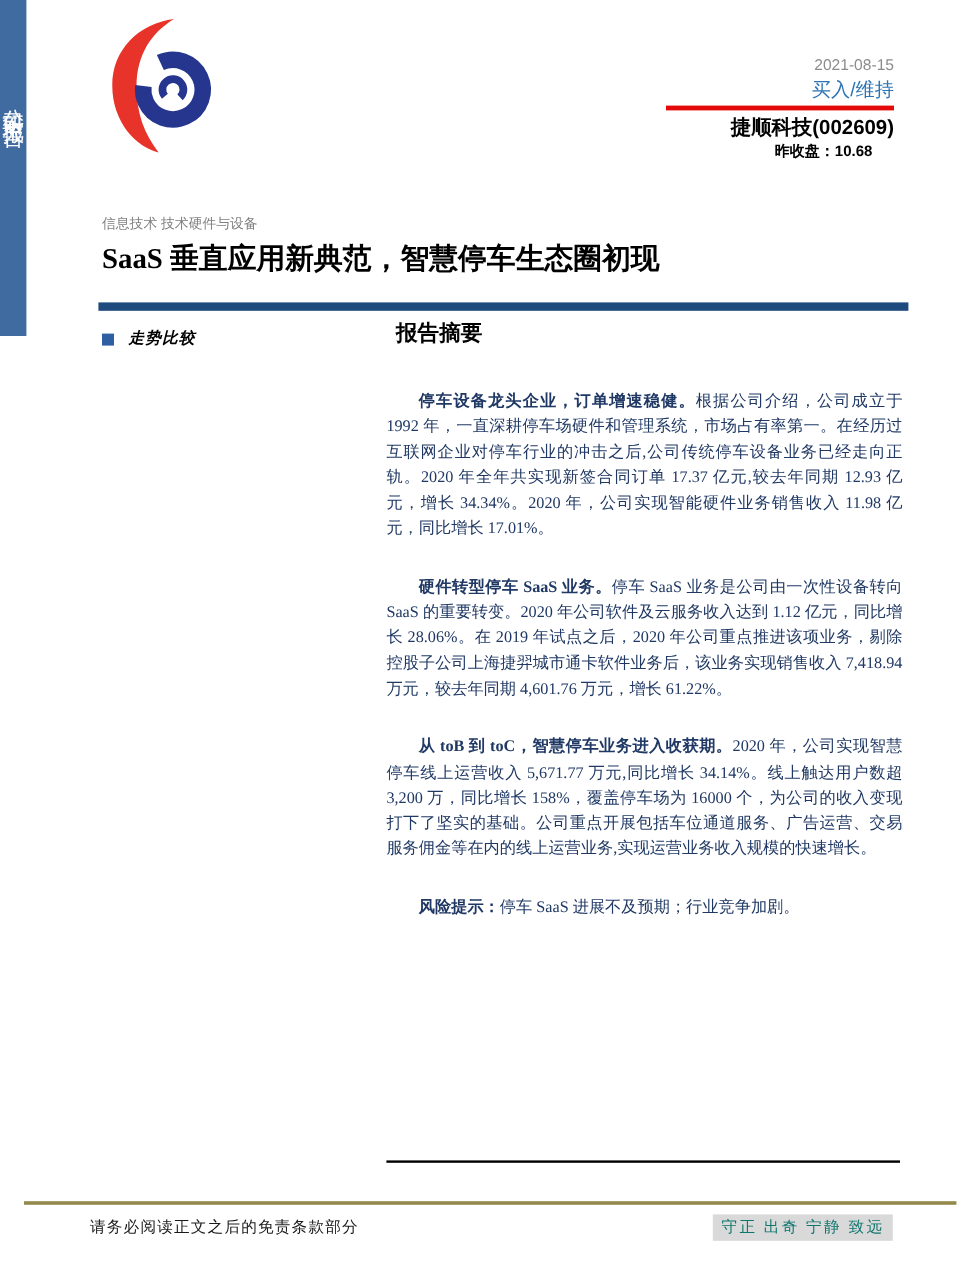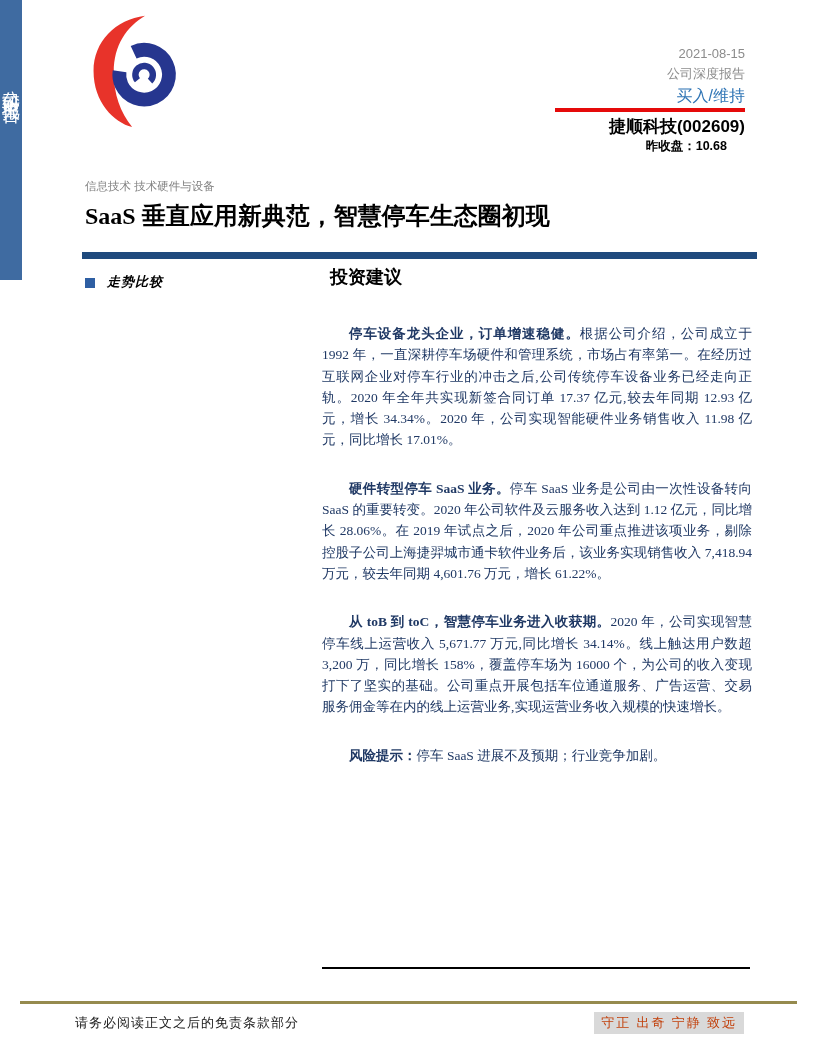--- a/index.html
+++ b/index.html
@@ -63,21 +63,21 @@
   
   .body-col{position:absolute;left:322px;top:323px;width:430px;color:var(--text-navy);
     font-size:13.5px;line-height:21.3px;text-align:justify;}
   .body-col p{margin:0 0 27px 0;text-indent:27px;}
   .lead{font-weight:bold;}
   
   .end-rule{position:absolute;left:322px;top:967px;width:428px;height:2px;background:#000;}
   .gold-rule{position:absolute;left:20px;top:1001px;width:777px;height:3px;background:var(--gold);}
   .footer-disclaimer{position:absolute;left:75px;top:1014px;font-size:13px;color:#1a1a1a;letter-spacing:1px;}
   .footer-motto{position:absolute;right:72px;top:1012px;background:var(--motto-bg);
-    font-size:13px;color:#c2410c;padding:2px 7px;letter-spacing:2px;}
+    font-size:13px;color:#0f766e;padding:2px 7px;letter-spacing:2px;}
 </style>
 </head>
 <body>
 
 <div class="page">
 
   <div class="sidebar">
     <div class="sidebar-text">公司研究报告</div>
   </div>
 
@@ -85,34 +85,33 @@
     <svg class="emblem" viewBox="0 0 100 124" xmlns="http://www.w3.org/2000/svg" aria-hidden="true">
       <path d="M62 2 C 30 6, 6 30, 6 62 C 6 96, 28 118, 48 123 C 35 106, 28 88, 28 63 C 28 34, 42 14, 62 2 Z" fill="#e8332a"></path>
       <circle cx="61" cy="66" r="27" fill="none" stroke="#26368f" stroke-width="15" stroke-dasharray="142 28" transform="rotate(-115 61 66)"></circle>
       <path d="M61 50 a 16 16 0 1 0 16 16" fill="none" stroke="#ffffff" stroke-width="4"></path>
       <circle cx="61" cy="66" r="9.5" fill="none" stroke="#26368f" stroke-width="7" stroke-dasharray="44 16" transform="rotate(140 61 66)"></circle>
     </svg>
   </div>
 
   <div class="meta">
     <div class="meta-date">2021-08-15</div>
-    <div class="meta-type">公司深度报告</div>
     <div class="meta-rating">买入/维持</div>
     <div class="red-rule"></div>
     <div class="meta-stock">捷顺科技(002609)</div>
     <div class="meta-close"><span>昨收盘：</span><span>10.68</span></div>
   </div>
 
   <div class="industry">信息技术 技术硬件与设备</div>
   <h1 class="report-title">SaaS 垂直应用新典范，智慧停车生态圈初现</h1>
   <div class="navy-bar"></div>
 
   <span class="bullet"></span>
   <div class="section-label">走势比较</div>
-  <div class="summary-title">投资建议</div>
+  <div class="summary-title">报告摘要</div>
 
   <div class="body-col">
     <p><span class="lead">停车设备龙头企业，订单增速稳健。</span><span>根据公司介绍，公司成立于 1992 年，一直深耕停车场硬件和管理系统，市场占有率第一。在经历过互联网企业对停车行业的冲击之后,公司传统停车设备业务已经走向正轨。2020 年全年共实现新签合同订单 17.37 亿元,较去年同期 12.93 亿元，增长 34.34%。2020 年，公司实现智能硬件业务销售收入 11.98 亿元，同比增长 17.01%。</span></p>
     <p><span class="lead">硬件转型停车 SaaS 业务。</span><span>停车 SaaS 业务是公司由一次性设备转向 SaaS 的重要转变。2020 年公司软件及云服务收入达到 1.12 亿元，同比增长 28.06%。在 2019 年试点之后，2020 年公司重点推进该项业务，剔除控股子公司上海捷羿城市通卡软件业务后，该业务实现销售收入 7,418.94 万元，较去年同期 4,601.76 万元，增长 61.22%。</span></p>
     <p><span class="lead">从 toB 到 toC，智慧停车业务进入收获期。</span><span>2020 年，公司实现智慧停车线上运营收入 5,671.77 万元,同比增长 34.14%。线上触达用户数超 3,200 万，同比增长 158%，覆盖停车场为 16000 个，为公司的收入变现打下了坚实的基础。公司重点开展包括车位通道服务、广告运营、交易服务佣金等在内的线上运营业务,实现运营业务收入规模的快速增长。</span></p>
     <p><span class="lead">风险提示：</span><span>停车 SaaS 进展不及预期；行业竞争加剧。</span></p>
   </div>
 
   <div class="end-rule"></div>
   <div class="gold-rule"></div>

